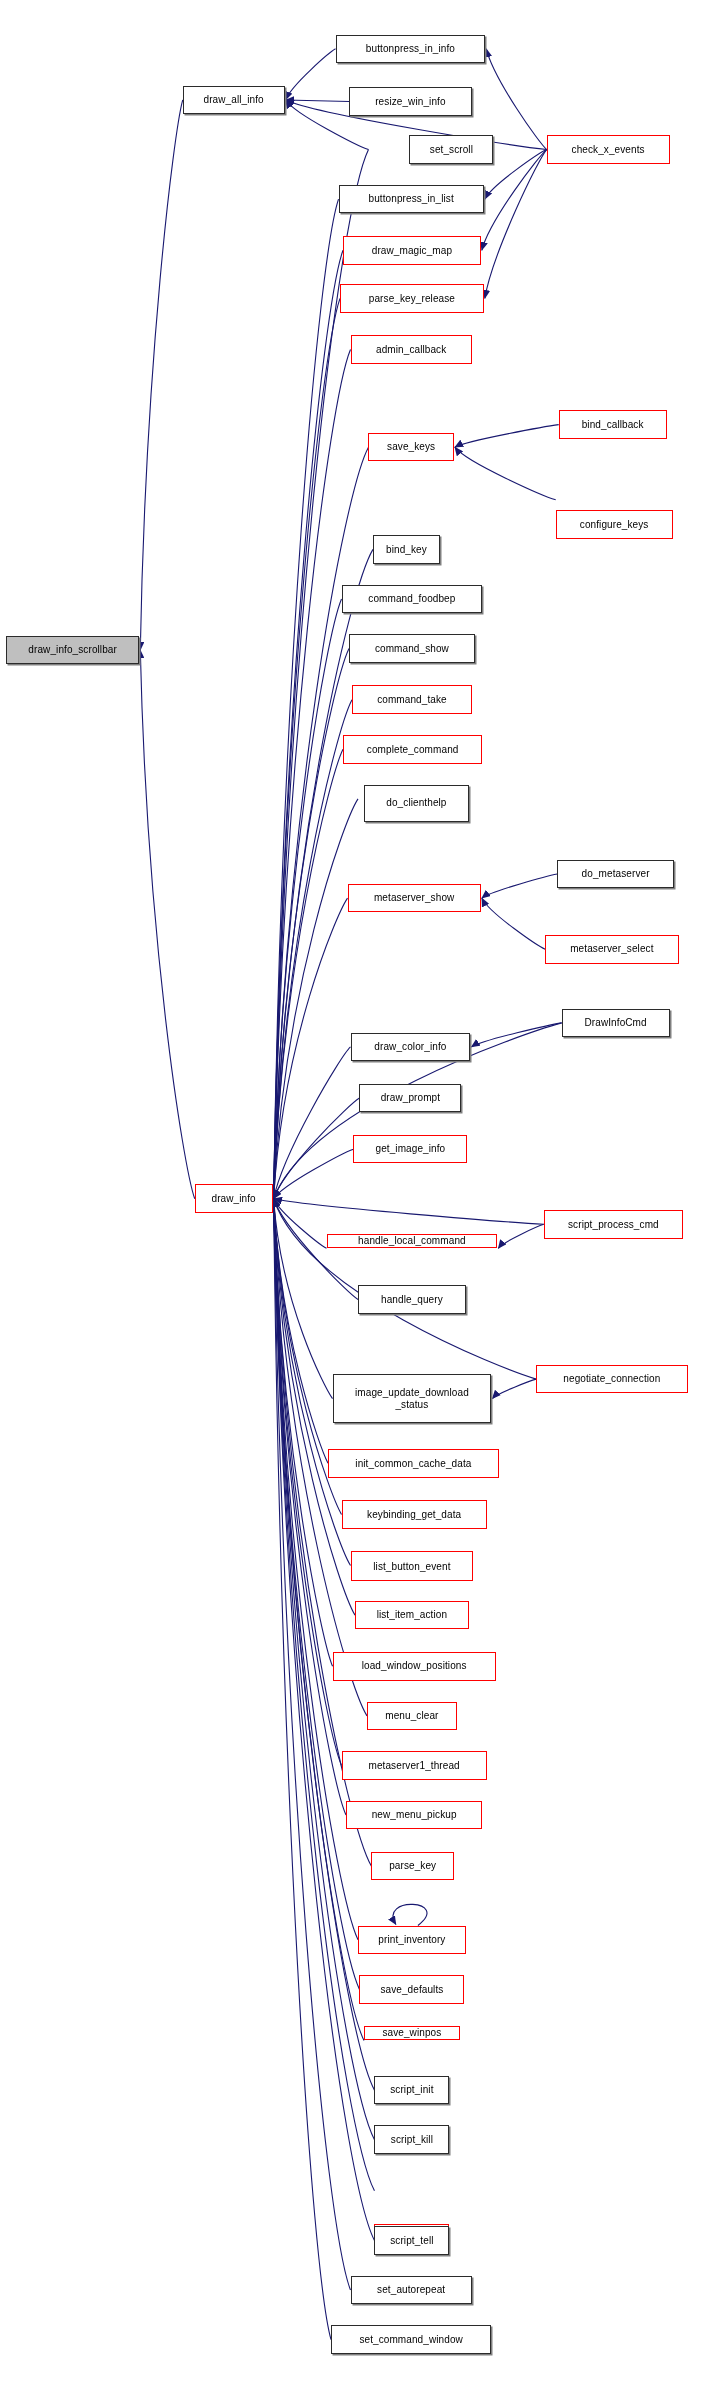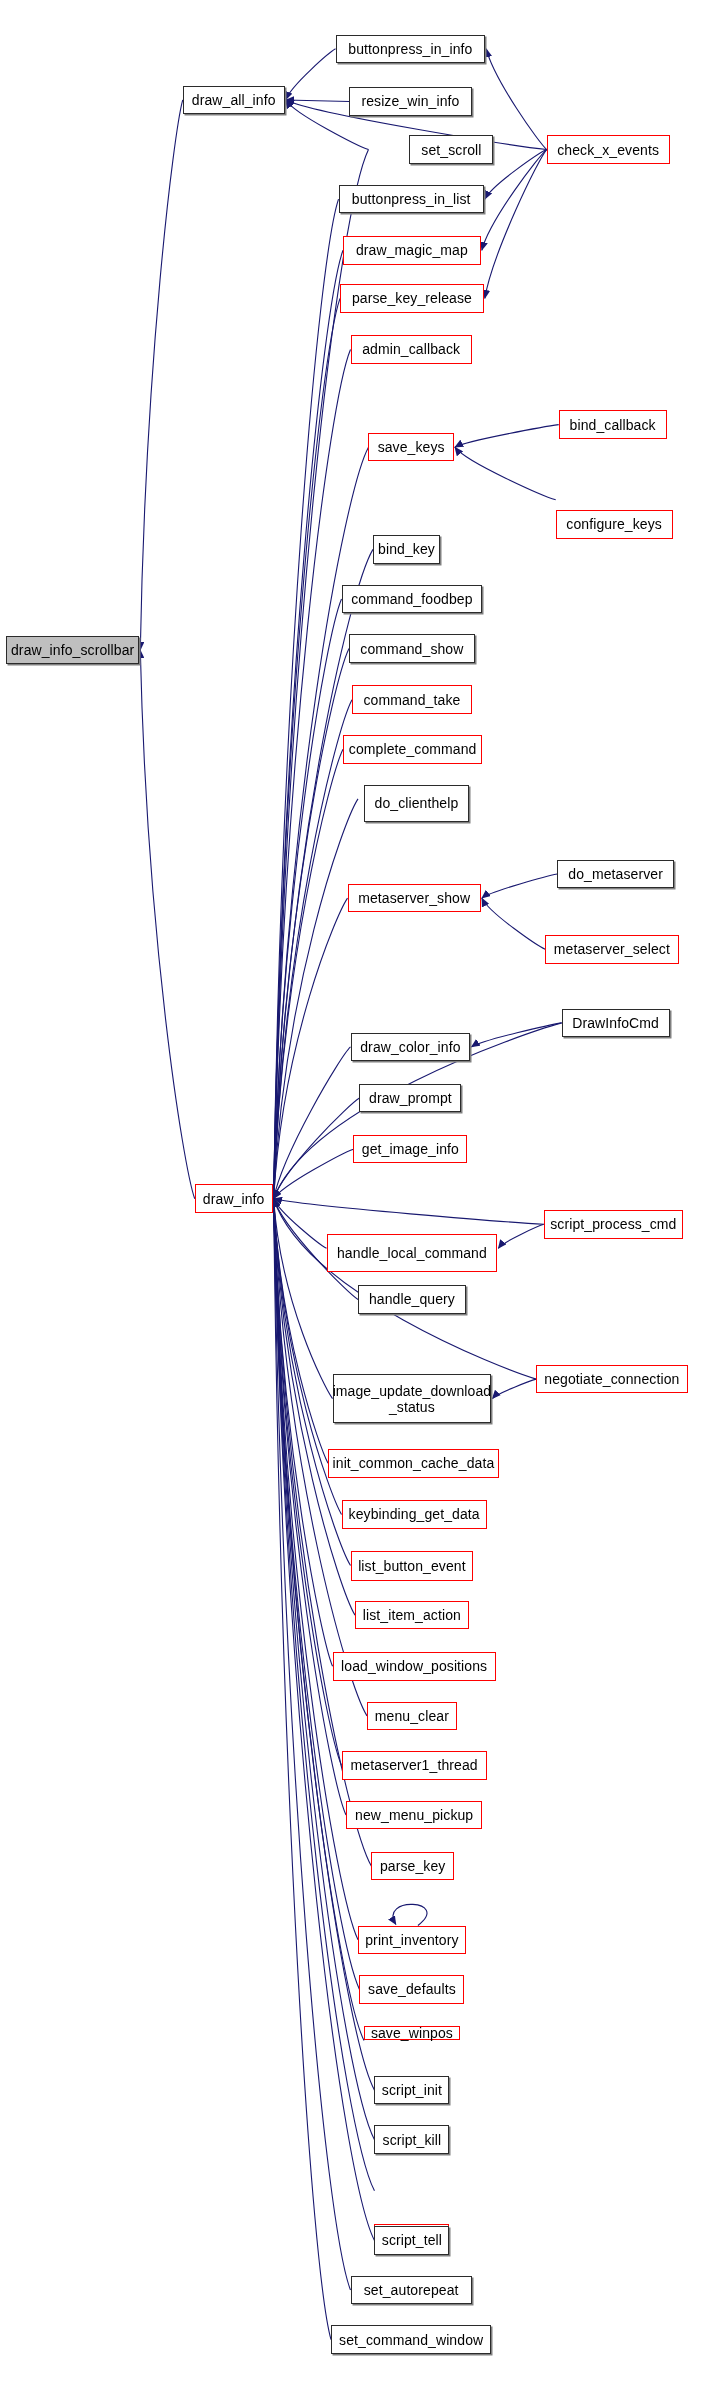--- a/index.html
+++ b/index.html
@@ -1,21 +1,21 @@
 <!DOCTYPE html>
 <html><head>
 <meta charset="utf-8">
 <style>
   html,body{margin:0;padding:0;background:#ffffff;}
   body{font-family:"Liberation Sans","DejaVu Sans",sans-serif;}
   #graph{position:relative;width:704px;height:2390px;background:#fff;overflow:hidden;}
   #edges{position:absolute;left:0;top:0;width:704px;height:2390px;}
   .node{position:absolute;box-sizing:border-box;display:flex;align-items:center;
         justify-content:center;text-align:center;background:#ffffff;
-        font-size:14px;color:#000;line-height:1.15;letter-spacing:0.1px;
+        font-size:10px;color:#000;line-height:1.15;letter-spacing:0.1px;
         white-space:pre;}
   .node.black{border:1px solid #2b2b2b;box-shadow:1.5px 1.5px 0 0 #808080;}
   .node.red{border:1px solid #ff0000;}
   .node.current{border:1px solid #2b2b2b;background:#bfbfbf;box-shadow:1.5px 1.5px 0 0 #808080;}
 </style>
 </head>
 <body>
 
 <div id="graph">
   <svg id="edges" viewBox="0 0 704 2390" preserveAspectRatio="none">
@@ -97,21 +97,21 @@
     <div class="node black" style="left: 372.97px; top: 535.119px; width: 67px; height: 28.5597px;">bind_key</div>
     <div class="node black" style="left: 341.515px; top: 584.723px; width: 140.8px; height: 28.5597px;">command_foodbep</div>
     <div class="node black" style="left: 349.004px; top: 634.327px; width: 125.821px; height: 28.5597px;">command_show</div>
     <div class="node red" style="left: 352px; top: 685.434px; width: 119.83px; height: 28.5597px;">command_take</div>
     <div class="node red" style="left: 343.013px; top: 735.038px; width: 139.302px; height: 28.5597px;">complete_command</div>
     <div class="node black" style="left: 364px; top: 784.642px; width: 104.851px; height: 37px;">do_clienthelp</div>
     <div class="node red" style="left: 347.506px; top: 883.849px; width: 133.311px; height: 28.5597px;">metaserver_show</div>
     <div class="node black" style="left: 350.502px; top: 1032.66px; width: 119.83px; height: 28.5597px;">draw_color_info</div>
     <div class="node black" style="left: 359.489px; top: 1083.77px; width: 101.855px; height: 28.5597px;">draw_prompt</div>
     <div class="node red" style="left: 353.498px; top: 1134.87px; width: 113.838px; height: 28.5597px;">get_image_info</div>
-    <div class="node red" style="left: 326.536px; top: 1234.08px; width: 170.757px; height: 38px; text-align: right;">handle_local_command</div>
+    <div class="node red" style="left: 326.536px; top: 1234.08px; width: 170.757px; height: 14px; text-align: right;">handle_local_command</div>
     <div class="node black" style="left: 357.991px; top: 1285.19px; width: 107.847px; height: 28.5597px;">handle_query</div>
     <div class="node black" style="left: 332.528px; top: 1373.87px; width: 158.774px; height: 49.6038px;">image_update_download
 _status</div>
     <div class="node red" style="left: 328.034px; top: 1449.03px; width: 170.757px; height: 28.5597px;">init_common_cache_data</div>
     <div class="node red" style="left: 341.515px; top: 1500.14px; width: 145.294px; height: 28.5597px;">keybinding_get_data</div>
     <div class="node red" style="left: 350.502px; top: 1551.25px; width: 122.826px; height: 30px; text-align: center;">list_button_event</div>
     <div class="node red" style="left: 354.996px; top: 1600.85px; width: 113.838px; height: 28.5597px;">list_item_action</div>
     <div class="node red" style="left: 332.528px; top: 1651.96px; width: 163.268px; height: 28.5597px;">load_window_positions</div>
     <div class="node red" style="left: 366.979px; top: 1701.56px; width: 89.8723px; height: 28.5597px;">menu_clear</div>
     <div class="node red" style="left: 341.515px; top: 1751.16px; width: 145.294px; height: 28.5597px;">metaserver1_thread</div>

